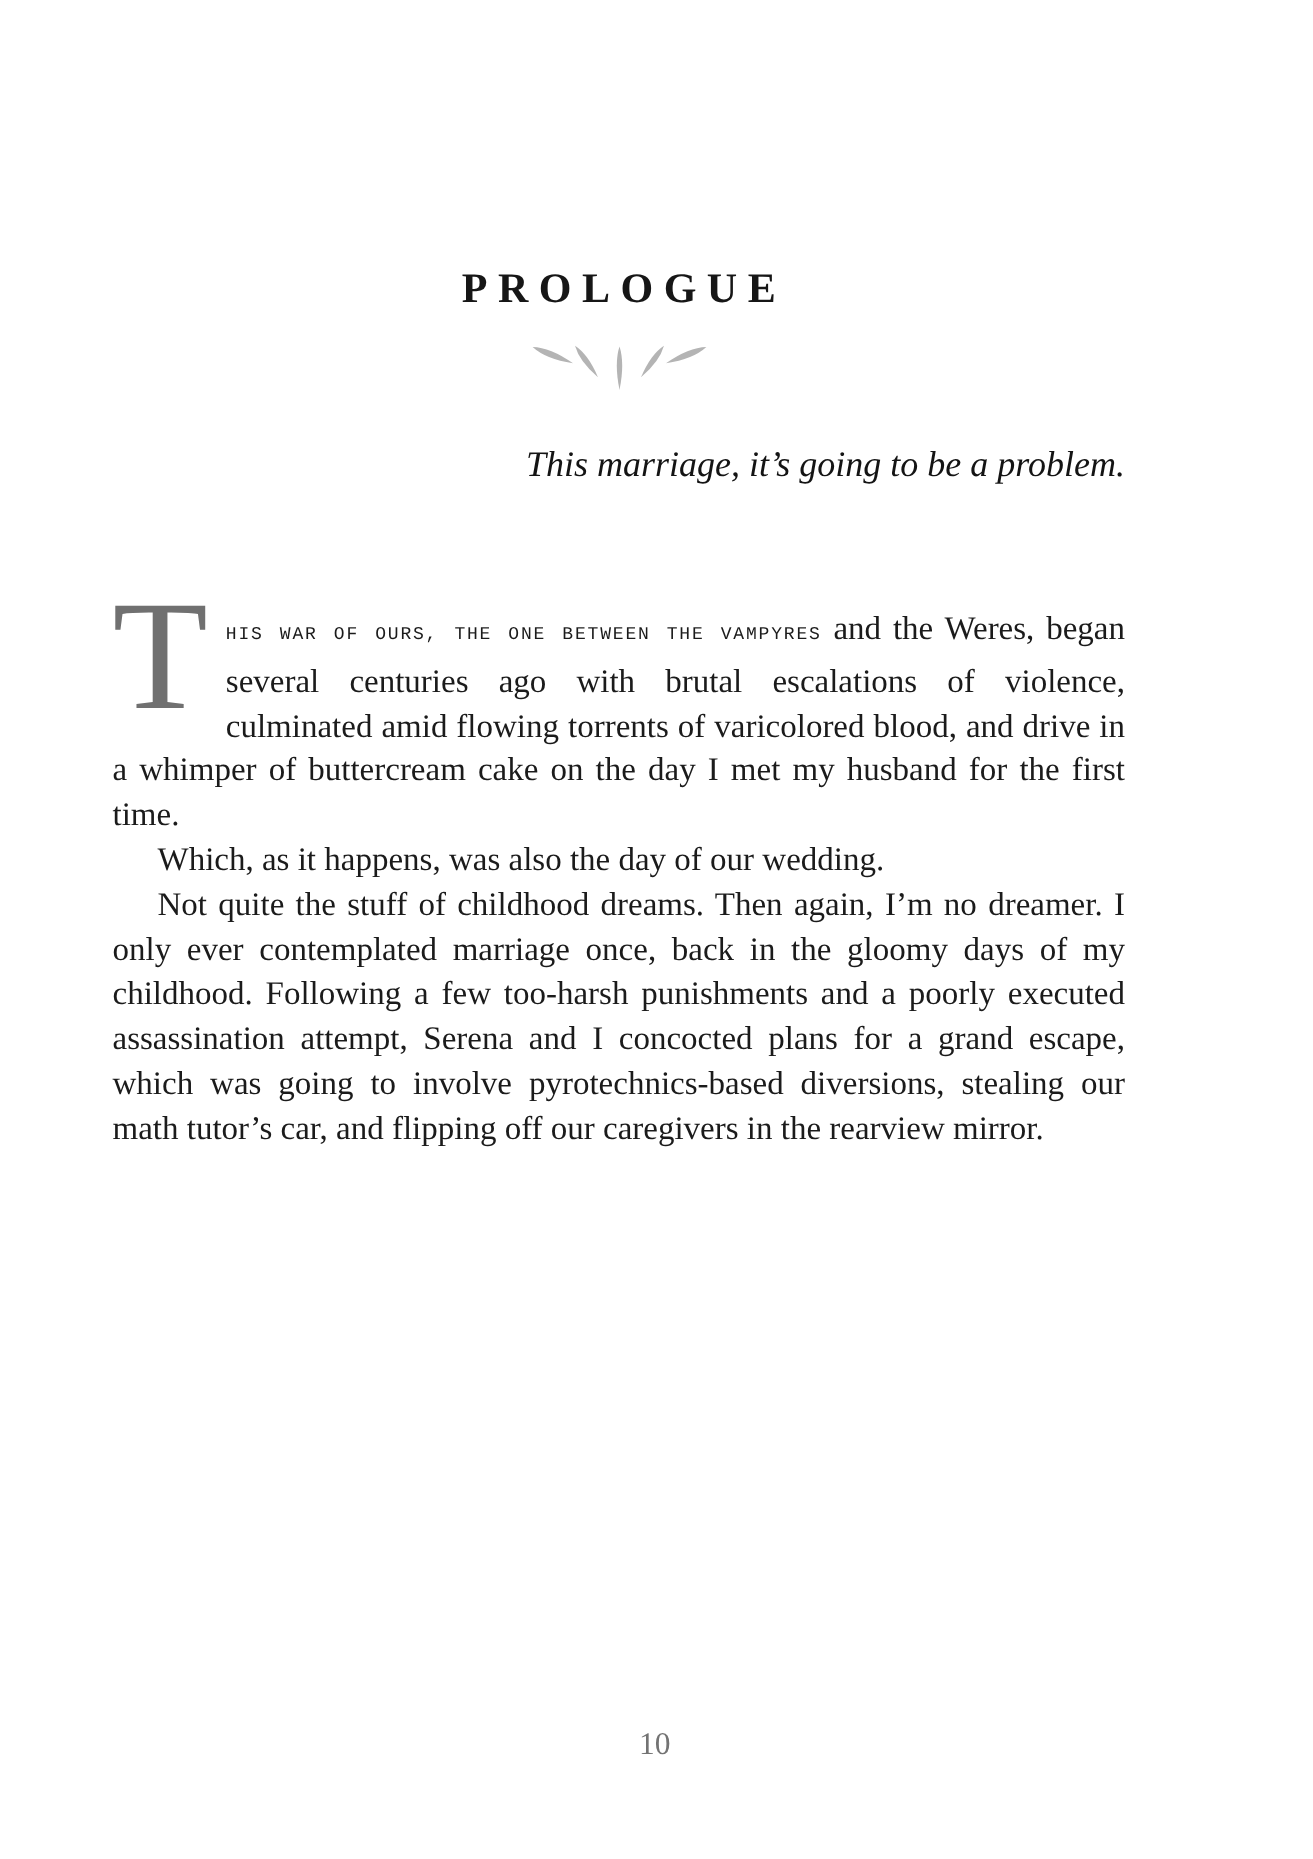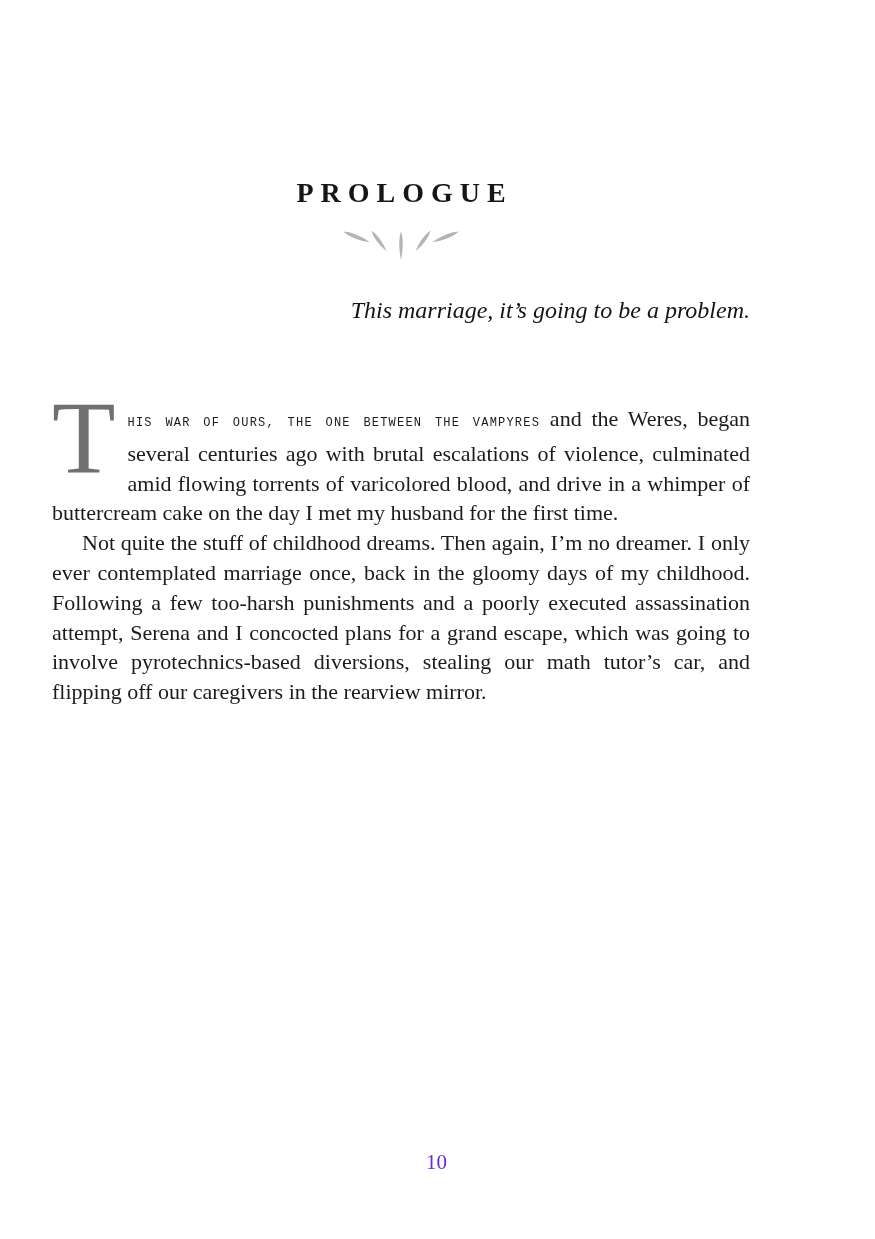--- a/index.html
+++ b/index.html
@@ -14,21 +14,21 @@
     font-family:"Liberation Serif", serif;
     -webkit-font-smoothing:antialiased;
   }
   .page{
     position:relative;
     width:875px;
     height:1239px;
     margin:0 auto;
     background:var(--background);
     box-sizing:border-box;
-    padding:178px 125px 0 52px;
+    padding:178px 125px 0 75px;
     color:var(--text);
     overflow:hidden;
   }
   .chapter-title{
     margin:0;
     text-align:center;
     font-size:28px;
     font-weight:bold;
     letter-spacing:7px;
     text-indent:7px; 
@@ -73,21 +73,21 @@
     letter-spacing:1.2px;
     font-family:Liberation Mono, monospace;
   }
   .page-number{
     position:absolute;
     left:0;
     right:2px;
     top:1150px;
     text-align:center;
     font-size:21px;
-    color:#6d28d9;
+    color:#737373;
   }
 </style>
 </head>
 <body>
 
 <div class="page">
 
   <h1 class="chapter-title">PROLOGUE</h1>
 
   <div class="ornament">
@@ -103,18 +103,19 @@
   </div>
 
   <div class="epigraph">
     <div><span class="it">This marriage, it’s going to be a problem.</span></div>
   </div>
 
   <div class="body-text">
     <p>
       <span class="dropcap">T</span><span class="smallcaps">HIS WAR OF OURS, THE ONE BETWEEN THE VAMPYRES</span><span> and the Weres, began several centuries ago with brutal escalations of violence, culminated amid flowing torrents of varicolored blood, and drive in a whimper of buttercream cake on the day I met my husband for the first time.</span>
     </p>
+    <p class="indent">Which, as it happens, was also the day of our wedding.</p>
     <p class="indent">Not quite the stuff of childhood dreams. Then again, I’m no dreamer. I only ever contemplated marriage once, back in the gloomy days of my childhood. Following a few too-harsh punishments and a poorly executed assassination attempt, Serena and I concocted plans for a grand escape, which was going to involve pyrotechnics-based diversions, stealing our math tutor’s car, and flipping off our caregivers in the rearview mirror.</p>
   </div>
 
   <div class="page-number">10</div>
 
 </div>
 
 </body></html>

